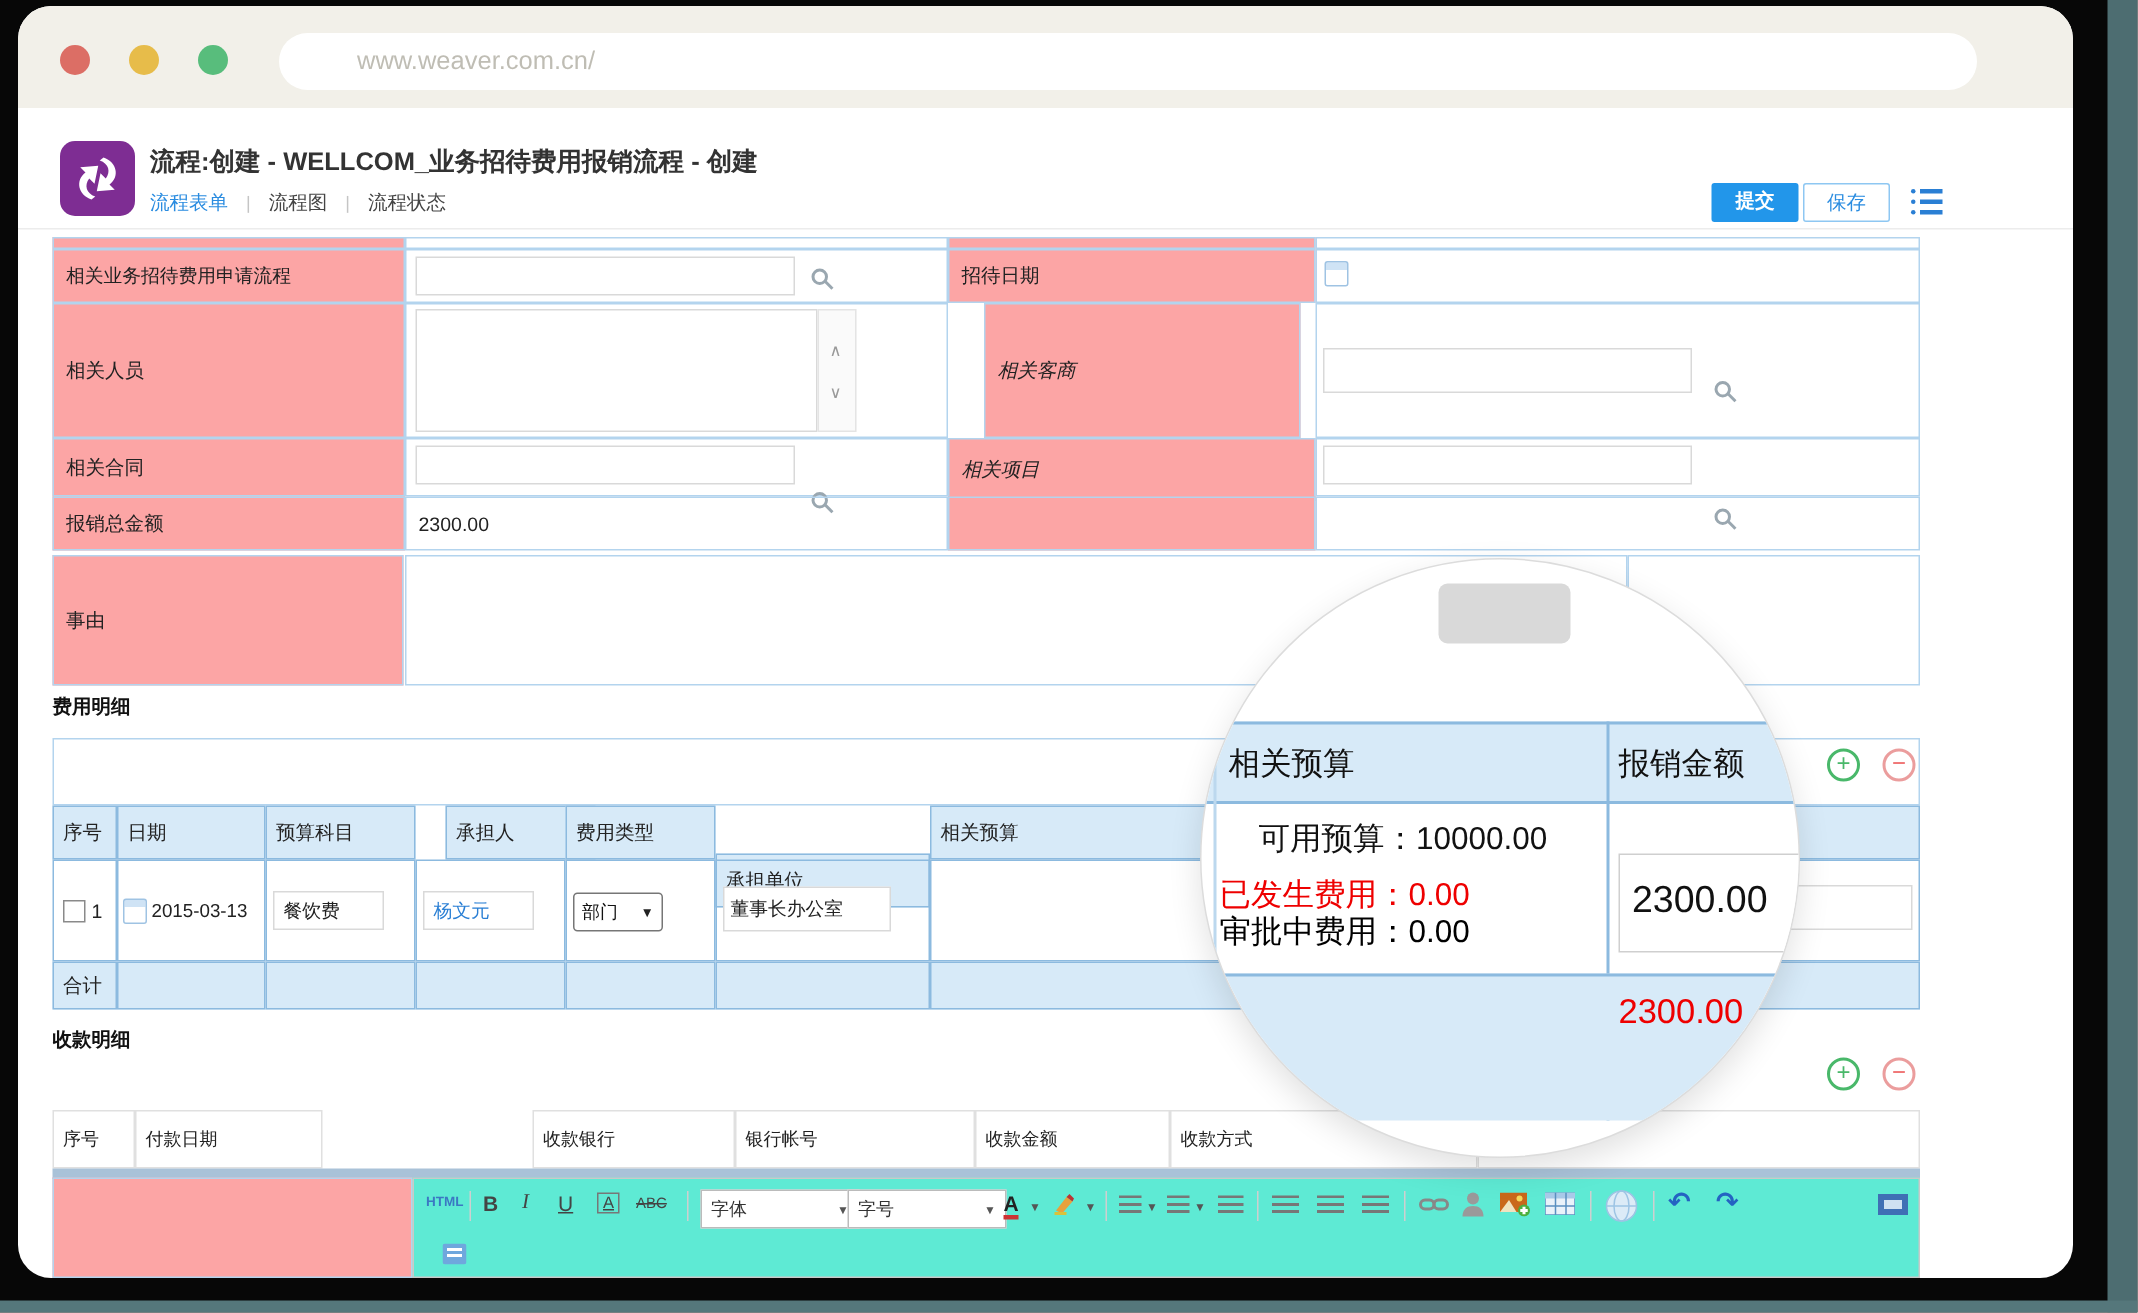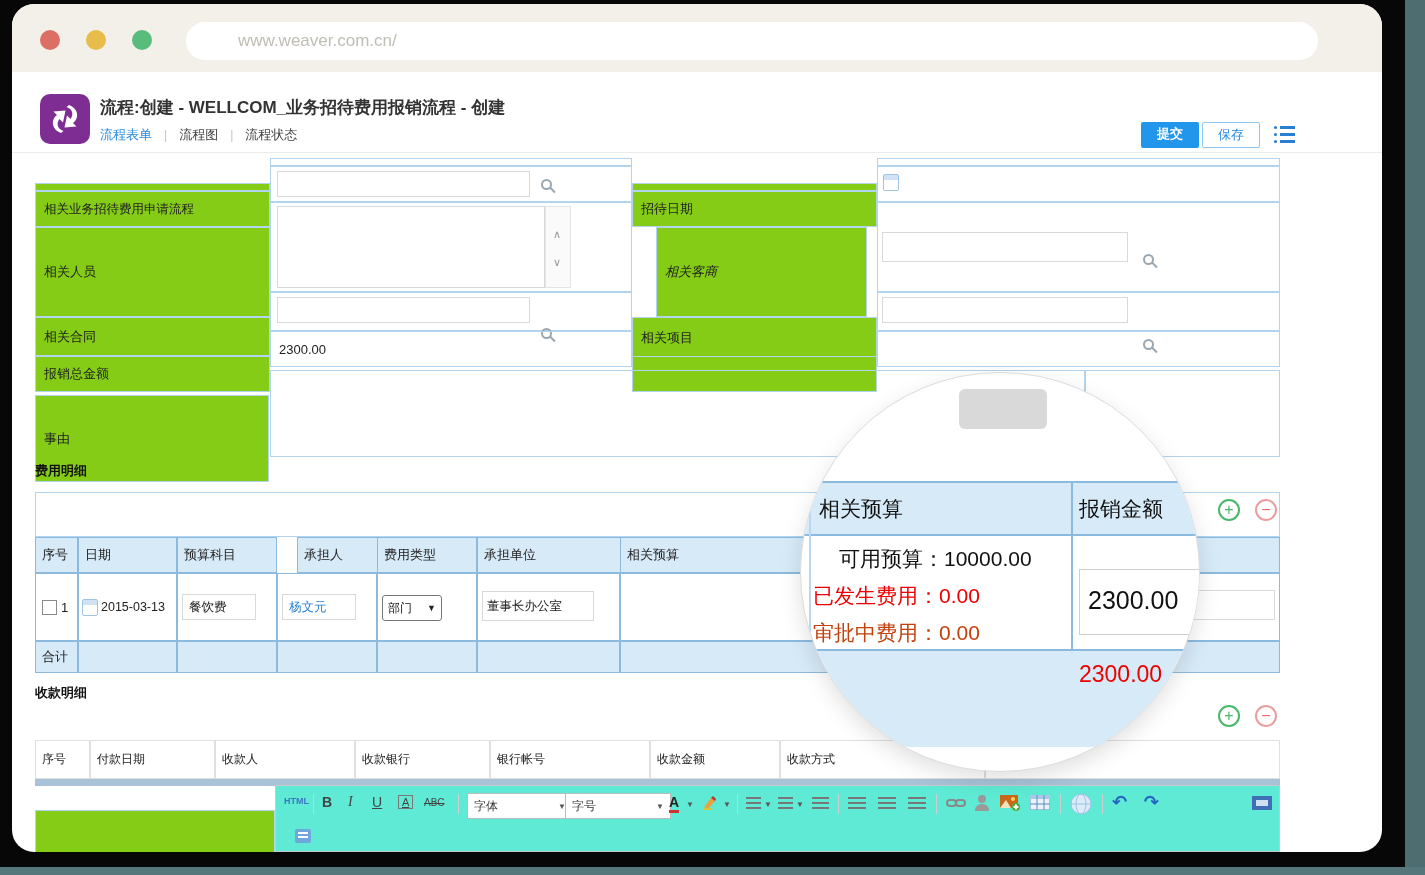--- a/index.html
+++ b/index.html
@@ -17,21 +17,21 @@
           color:#bfbdb4;font-size:17px;line-height:38px;padding-left:52px;}
   #chromeline{left:12px;top:152px;width:1370px;height:1px;background:#ececec;}
   
   .title{font-size:17px;font-weight:bold;color:#333;}
   .tab{font-size:13px;color:#444;cursor:pointer;}
   .tab.active{color:#2a8ce0;}
   .tabsep{color:#c5c5c5;font-size:12px;}
   .btn{font-size:13px;text-align:center;line-height:24px;border-radius:2px;cursor:pointer;}
   
   .cell{border:1px solid #b3d4ee;font-size:13px;color:#222;display:flex;align-items:center;padding:0 8px;}
-  .lbl{background:#84cc16;margin-top:25px;}
+  .lbl{background:#fca5a5;}
   .inp{background:#fff;border:1px solid #d9d9d9;font-size:12.5px;color:#222;display:flex;align-items:center;padding:0 6px;}
   .mag{width:11px;height:11px;border:2px solid #9aa7b0;border-radius:50%;position:relative;}
   .mag::after{content:'';position:absolute;width:7px;height:2px;background:#9aa7b0;right:-6px;bottom:-3px;transform:rotate(45deg);}
   .cal{width:16px;height:17px;border:1px solid #9fc3e3;background:linear-gradient(#cfe3f5 0 5px,#fff 5px);border-radius:2px;}
   .arrow{color:#999;font-size:11px;line-height:11px;}
   
   .c1{border:1px solid #8cbadf;font-size:13px;color:#222;display:flex;align-items:center;padding:0 6px;}
   .h1{background:#d7eaf8;}
   .chk{width:13px;height:13px;border:1px solid #8a8a8a;background:#fff;}
   .sel{background:#fff;border:1px solid #767676;border-radius:3px;font-size:12px;color:#111;
@@ -124,21 +124,21 @@
   </div>
   <div class="abs cell lbl" style="left:656px;top:202px;width:211px;height:90px;font-style:italic;">相关客商</div>
   <div class="abs cell" style="left:877px;top:202px;width:403px;height:90px;"></div>
   <div class="abs inp" style="left:882px;top:232px;width:246px;height:30px;"></div>
   <div class="abs mag" style="left:1143px;top:243px;"></div>
 
   <div class="abs cell lbl" style="left:35px;top:292px;width:235px;height:39px;">相关合同</div>
   <div class="abs cell" style="left:270px;top:292px;width:362px;height:39px;"></div>
   <div class="abs inp" style="left:277px;top:297px;width:253px;height:26px;"></div>
   <div class="abs mag" style="left:541px;top:306px;"></div>
-  <div class="abs cell lbl" style="left:632px;top:292px;width:245px;height:42px;">相关项目</div>
+  <div class="abs cell lbl" style="left:632px;top:292px;width:245px;height:42px;font-style:italic;">相关项目</div>
   <div class="abs cell" style="left:877px;top:292px;width:403px;height:39px;"></div>
   <div class="abs inp" style="left:882px;top:297px;width:246px;height:26px;"></div>
   <div class="abs mag" style="left:1143px;top:306px;"></div>
 
   <div class="abs cell lbl" style="left:35px;top:331px;width:235px;height:36px;">报销总金额</div>
   <div class="abs cell" style="left:270px;top:331px;width:362px;height:36px;">2300.00</div>
   <div class="abs cell lbl" style="left:632px;top:331px;width:245px;height:36px;"></div>
   <div class="abs cell" style="left:877px;top:331px;width:403px;height:36px;"></div>
 
   <div class="abs cell lbl" style="left:35px;top:370px;width:234px;height:87px;">事由</div>
@@ -148,21 +148,21 @@
   <div class="abs" style="left:35px;top:462px;font-size:13px;font-weight:bold;color:#111;">费用明细</div>
   <div class="abs" style="left:35px;top:492px;width:1245px;height:45px;border:1px solid #b3d4ee;background:#fff;"></div>
   <div class="abs addbtn" style="left:1218px;top:499px;">+</div>
   <div class="abs delbtn" style="left:1255px;top:499px;">−</div>
 
   <div class="abs c1 h1" style="left:35px;top:537px;width:43px;height:36px;">序号</div>
   <div class="abs c1 h1" style="left:78px;top:537px;width:99px;height:36px;">日期</div>
   <div class="abs c1 h1" style="left:177px;top:537px;width:100px;height:36px;">预算科目</div>
   <div class="abs c1 h1" style="left:277px;top:537px;width:100px;height:36px;margin-left:20px;">承担人</div>
   <div class="abs c1 h1" style="left:377px;top:537px;width:100px;height:36px;">费用类型</div>
-  <div class="abs c1 h1" style="left:477px;top:537px;width:166px;height:36px;">承担单位</div>
+  <div class="abs c1 h1" style="left:477px;top:569px;width:143px;height:36px;">承担单位</div>
   <div class="abs c1 h1" style="left:620px;top:537px;width:380px;height:36px;">相关预算</div>
   <div class="abs c1 h1" style="left:1000px;top:537px;width:280px;height:36px;">报销金额</div>
 
   <div class="abs c1" style="left:35px;top:573px;width:43px;height:68px;gap:4px;">
     <div class="chk"></div>
     <span>1</span>
   </div>
   <div class="abs c1" style="left:78px;top:573px;width:99px;height:68px;gap:3px;font-size:12.5px;padding:0 3px;">
     <div class="cal" style="width:14px;height:15px;"></div>
     <span>2015-03-13</span>
@@ -192,21 +192,20 @@
   <div class="abs c1 h1" style="left:477px;top:641px;width:143px;height:32px;"></div>
   <div class="abs c1 h1" style="left:620px;top:641px;width:380px;height:32px;"></div>
   <div class="abs c1 h1" style="left:1000px;top:641px;width:280px;height:32px;color:#ee0000;">2300.00</div>
 
   <div class="abs" style="left:35px;top:684px;font-size:13px;font-weight:bold;color:#111;">收款明细</div>
   <div class="abs addbtn" style="left:1218px;top:705px;">+</div>
   <div class="abs delbtn" style="left:1255px;top:705px;">−</div>
 
   <div class="abs c2" style="left:35px;top:740px;width:55px;height:39px;">序号</div>
   <div class="abs c2" style="left:90px;top:740px;width:125px;height:39px;">付款日期</div>
-  <div class="abs c2" style="left:215px;top:740px;width:140px;height:39px;">收款人</div>
   <div class="abs c2" style="left:355px;top:740px;width:135px;height:39px;">收款银行</div>
   <div class="abs c2" style="left:650px;top:740px;width:130px;height:39px;">收款金额</div>
   <div class="abs c2" style="left:490px;top:740px;width:160px;height:39px;">银行帐号</div>
   <div class="abs c2" style="left:780px;top:740px;width:205px;height:39px;">收款方式</div>
   <div class="abs c2" style="left:985px;top:740px;width:295px;height:39px;">说明</div>
   <div class="abs" style="left:35px;top:779px;width:1245px;height:7px;background:#a9c2d8;"></div>
 
   <div class="abs cell lbl" style="left:35px;top:785px;width:240px;height:67px;"></div>
   <div class="abs" id="toolbar">
     <span class="tbi" style="left:8px;top:10px;font-size:9px;color:#3b78c3;font-weight:bold;">HTML</span>
@@ -289,21 +288,21 @@
 
   <div class="abs" id="loupe">
     <div class="abs" style="left:158px;top:16px;width:88px;height:40px;background:#d9d9d9;border-radius:6px;"></div>
     <div class="abs" style="left:0;top:108px;width:400px;height:55px;background:#d7eaf8;border-top:2px solid #8cbadf;border-bottom:2px solid #8cbadf;"></div>
     <div class="abs ltext" style="left:18px;top:122px;">相关预算</div>
     <div class="abs ltext" style="left:278px;top:122px;">报销金额</div>
     <div class="abs" style="left:270px;top:108px;width:2px;height:266px;background:#8cbadf;"></div>
     <div class="abs" style="left:8px;top:108px;width:2px;height:266px;background:#bcd8ee;"></div>
     <div class="abs ltext" style="left:14px;top:172px;margin-left:24px;">可用预算：10000.00</div>
     <div class="abs ltext" style="left:12px;top:209px;color:#ee0000;">已发生费用：0.00</div>
-    <div class="abs ltext" style="left:12px;top:246px;color:#c2410c;text-align:center;">审批中费用：0.00</div>
+    <div class="abs ltext" style="left:12px;top:234px;color:#000000;text-align:center;">审批中费用：0.00</div>
     <div class="abs" style="left:278px;top:196px;width:200px;height:66px;background:#fff;border:1px solid #cfcfcf;">
       <div class="ltext" style="position:absolute;left:8px;top:16px;font-size:25px;">2300.00</div>
     </div>
     <div class="abs" style="left:0;top:276px;width:400px;height:98px;background:#d7eaf8;border-top:2px solid #8cbadf;"></div>
     <div class="abs ltext" style="left:278px;top:288px;color:#ee0000;font-size:23px;">2300.00</div>
   </div>
 
 </div>
 </div>
 

